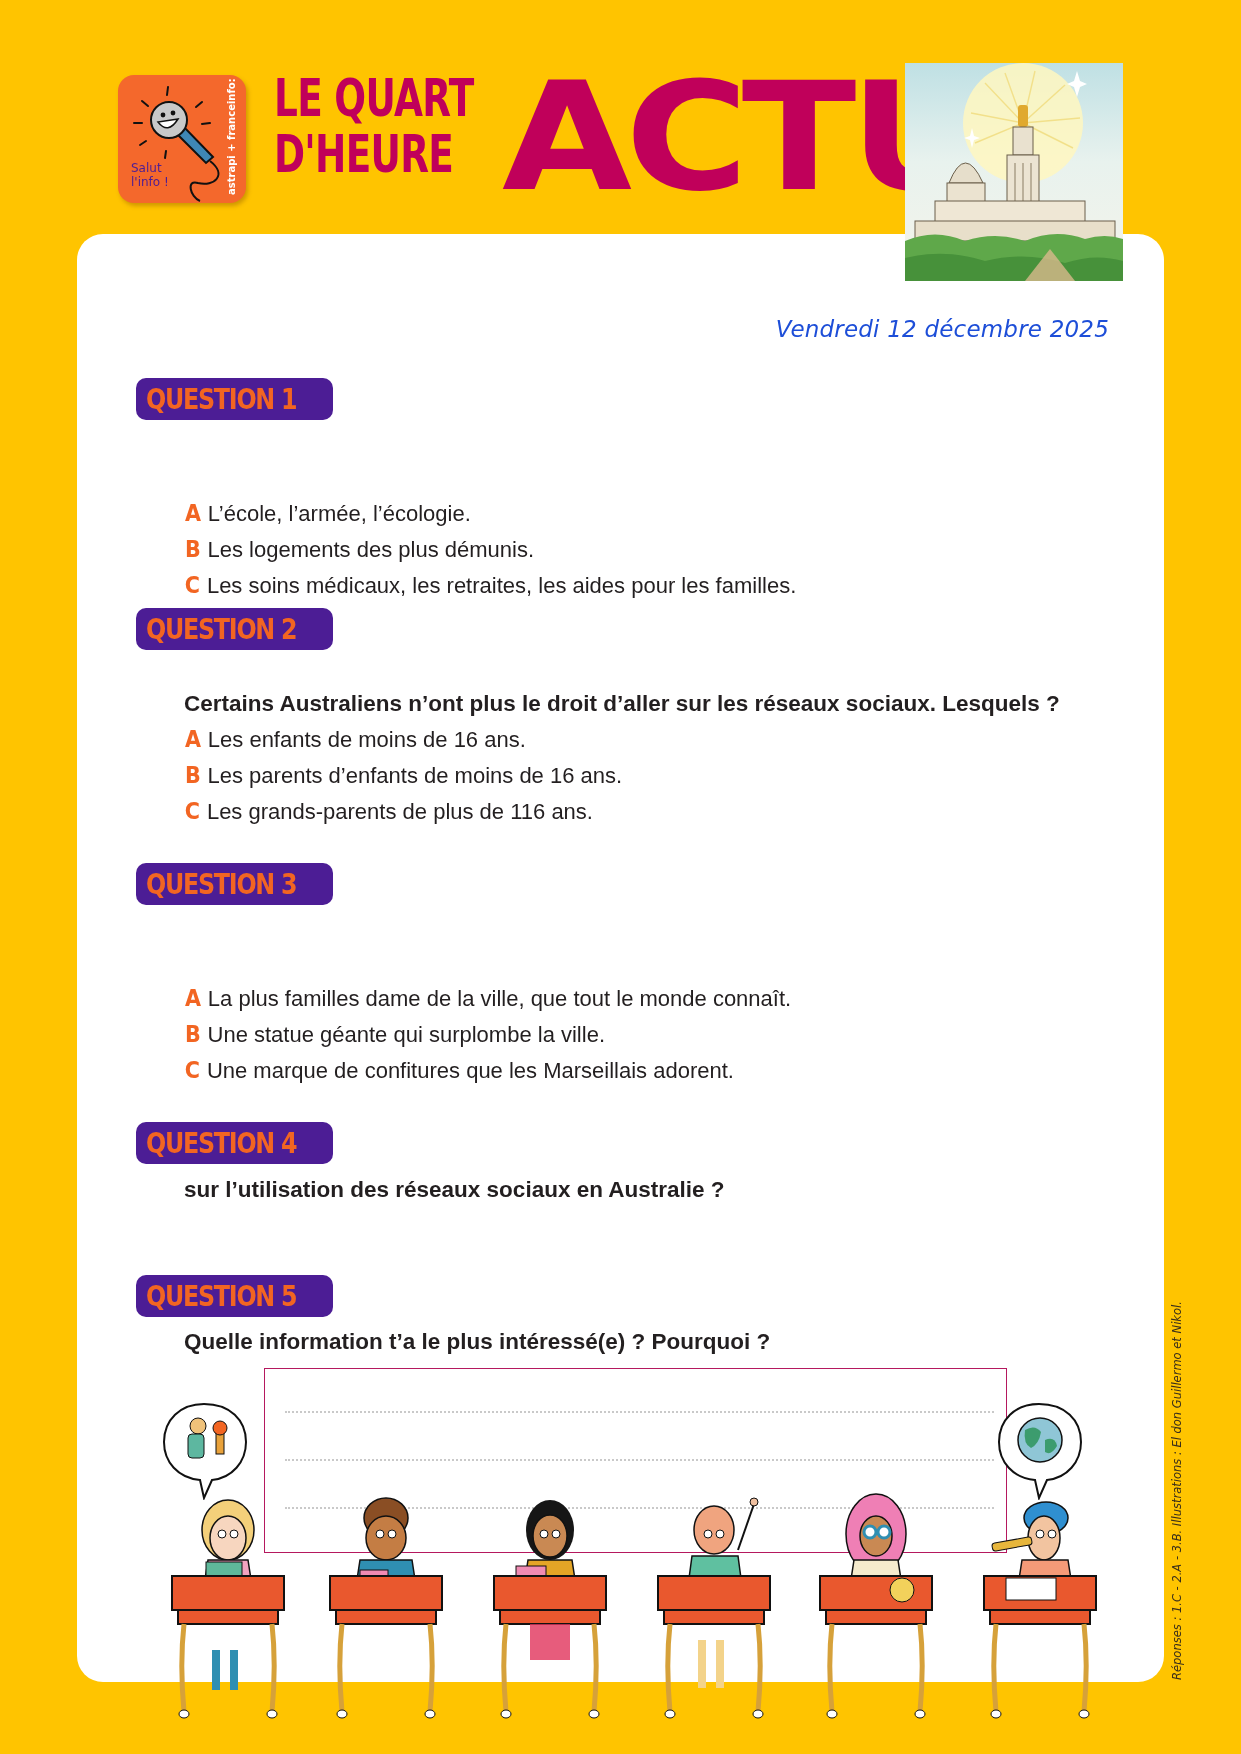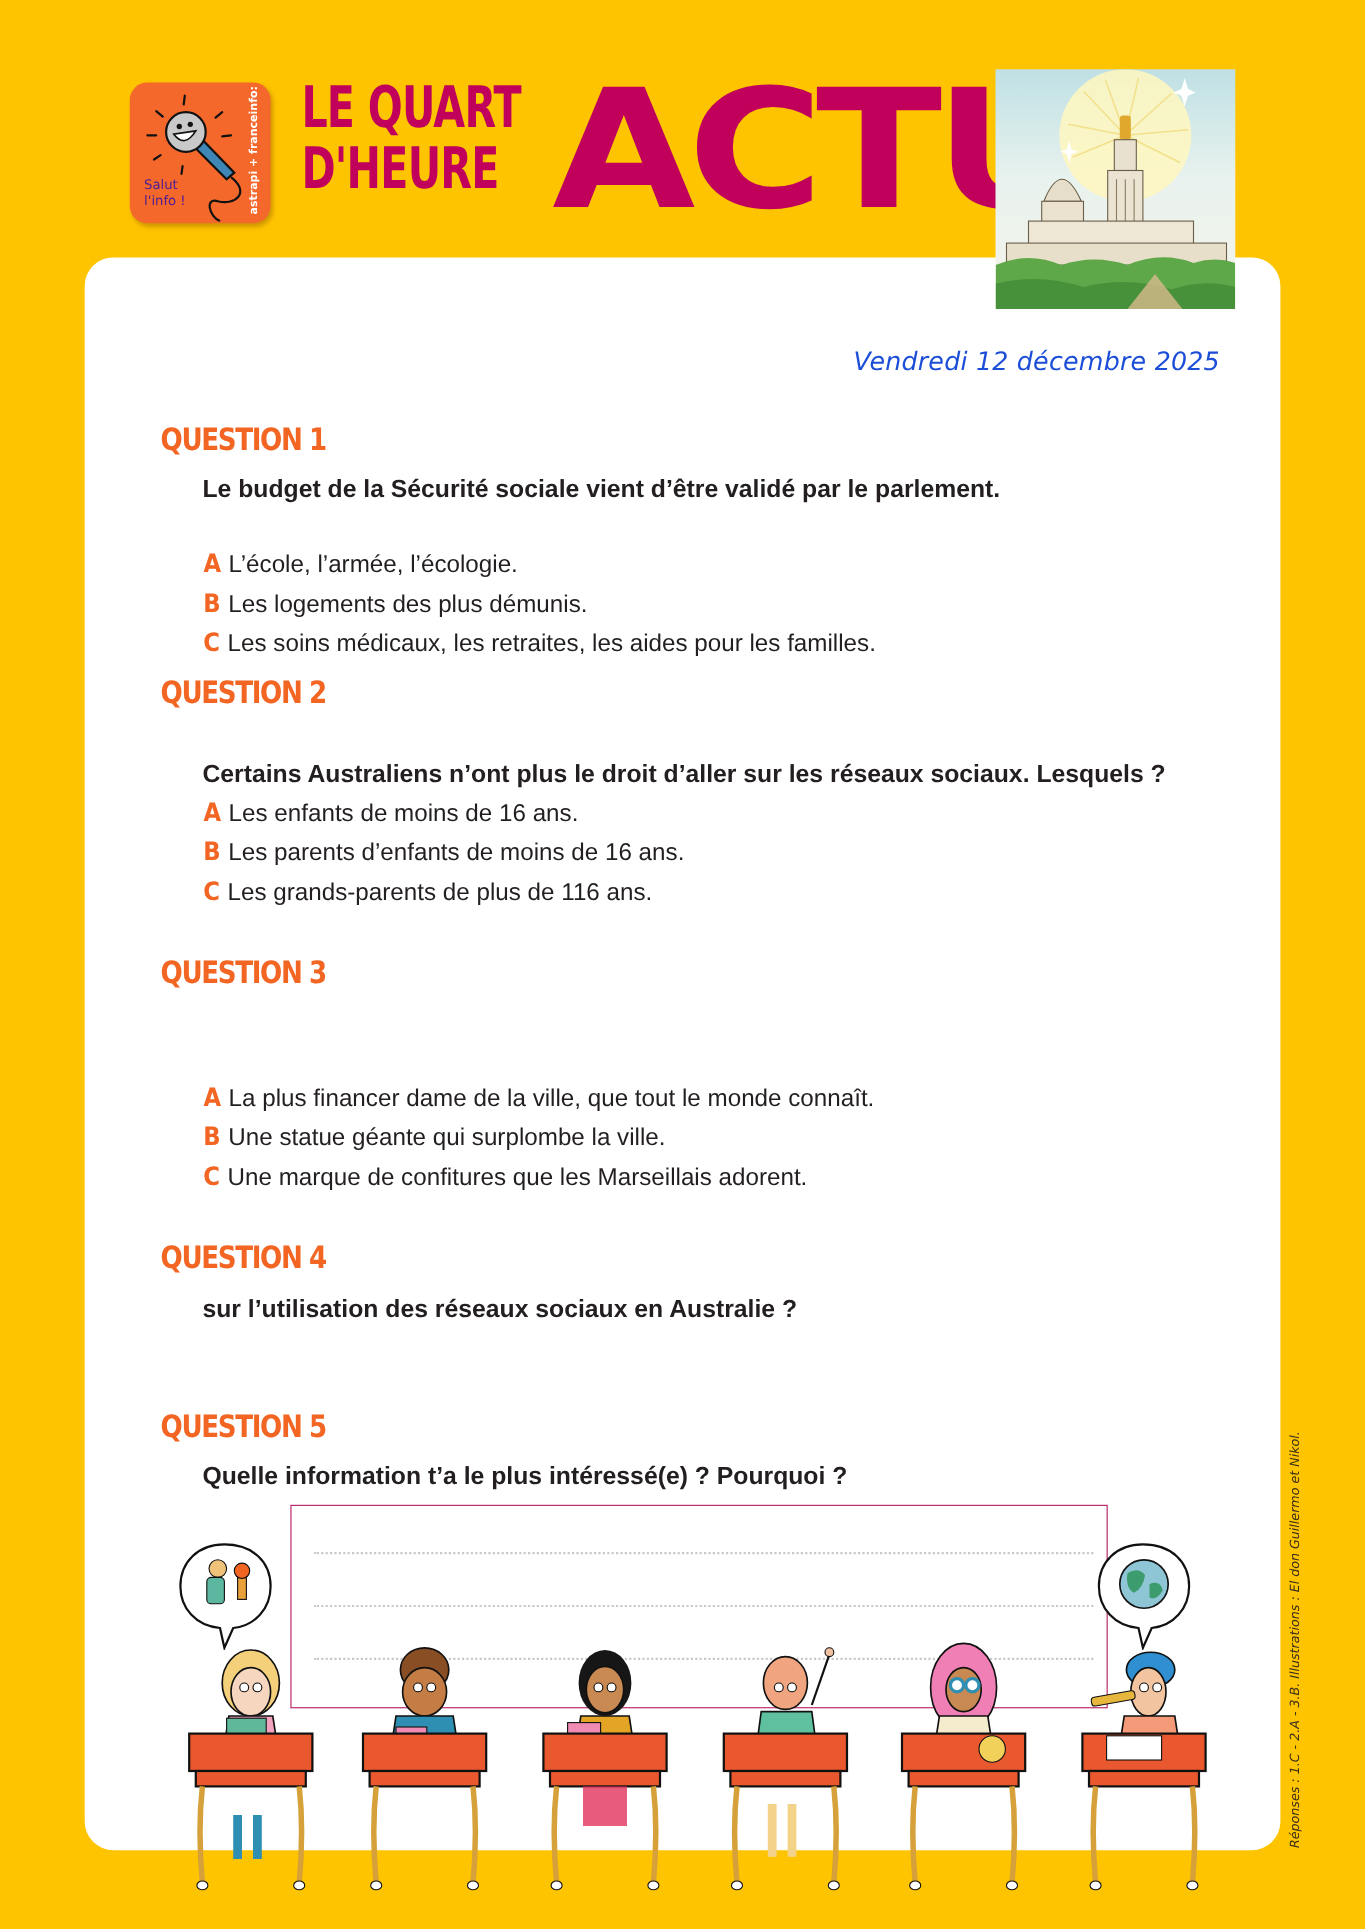--- a/index.html
+++ b/index.html
@@ -61,21 +61,21 @@
 
     .date {
       position: absolute; right: 132px; top: 316px;
       font-family: "DejaVu Sans", sans-serif; font-style: italic;
       color: #1d4ed8; font-size: 23px; letter-spacing: 0.2px;
     }
 
     .q-badge {
       position: absolute; left: 136px;
       height: 42px; padding: 0 10px;
-      background: #ffffff; border-radius: 10px;
+      background: #4c1d95; border-radius: 10px;
       display: flex; align-items: center;
     }
     .q-badge span {
       font-family: "DejaVu Sans", sans-serif; font-weight: bold;
       font-size: 28px; color: #F26522; letter-spacing: -1.5px;
       transform: scaleX(0.85); transform-origin: left center; display: inline-block;
       white-space: nowrap;
     }
 
     .q-text {
@@ -198,21 +198,20 @@
     <path d="M120 218 L145 186 L170 218 Z" fill="#d8b98c" opacity="0.8"></path>
   </svg>
 </div>
 
 <div class="date">Vendredi 12 décembre 2025</div>
 
 <div class="q-badge" style="top:378px;">
   <span>QUESTION 1</span>
 </div>
 <div class="q-text" style="top:428px;">
-  <div>Le budget de la Sécurité sociale vient d’être validé par le parlement.</div>
 </div>
 <div class="answer" style="top:498px;">
   <span class="letter">A</span>
   <span>L’école, l’armée, l’écologie.</span>
 </div>
 <div class="answer" style="top:534px;">
   <span class="letter">B</span>
   <span>Les logements des plus démunis.</span>
 </div>
 <div class="answer" style="top:570px;">
@@ -239,21 +238,21 @@
   <span>Les grands-parents de plus de 116 ans.</span>
 </div>
 
 <div class="q-badge" style="top:863px;">
   <span>QUESTION 3</span>
 </div>
 <div class="q-text" style="top:913px;">
 </div>
 <div class="answer" style="top:983px;">
   <span class="letter">A</span>
-  <span>La plus financer dame de la ville, que tout le monde connaît.</span>
+  <span>La plus familles dame de la ville, que tout le monde connaît.</span>
 </div>
 <div class="answer" style="top:1019px;">
   <span class="letter">B</span>
   <span>Une statue géante qui surplombe la ville.</span>
 </div>
 <div class="answer" style="top:1055px;">
   <span class="letter">C</span>
   <span>Une marque de confitures que les Marseillais adorent.</span>
 </div>
 

